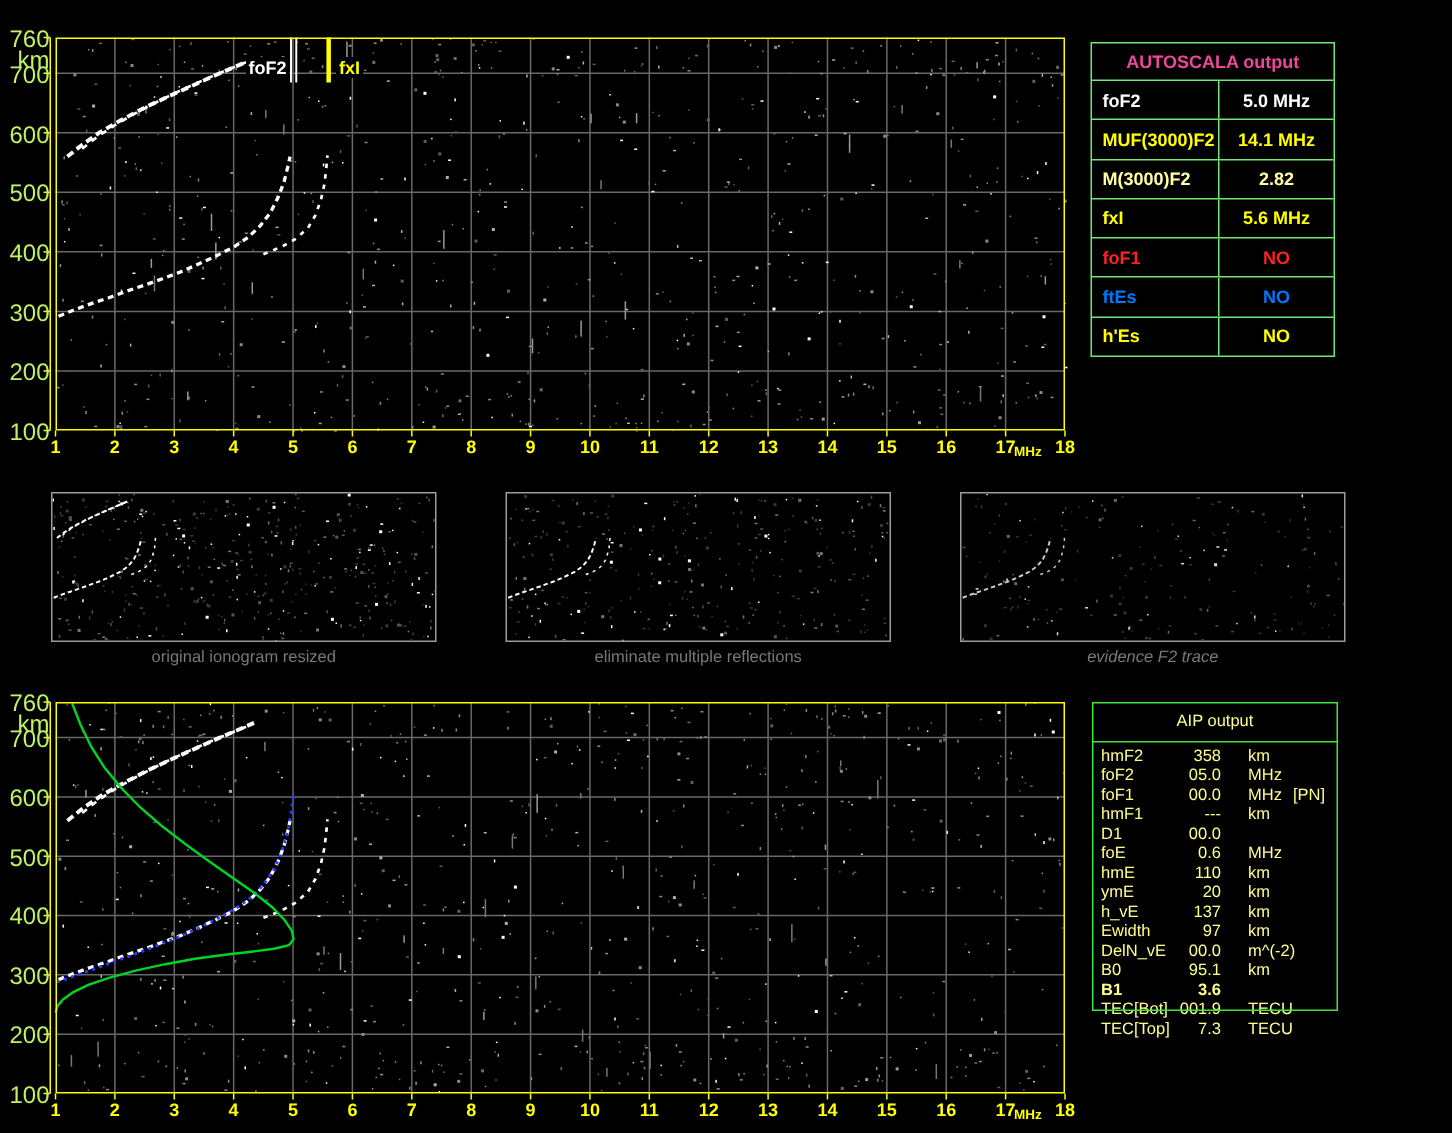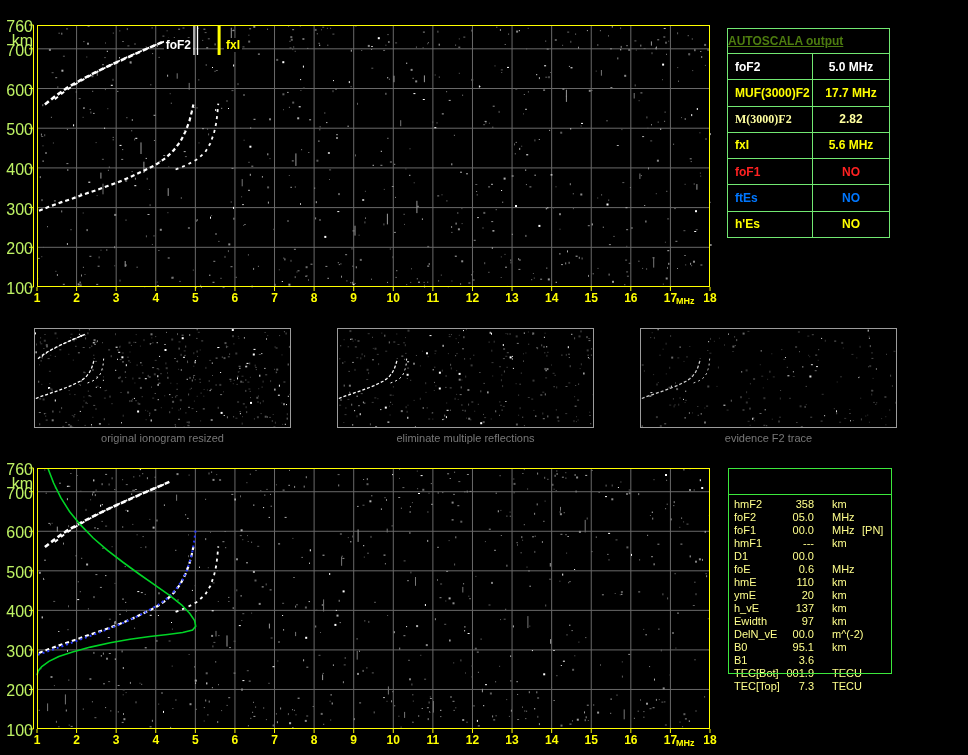--- a/index.html
+++ b/index.html
@@ -8,22 +8,22 @@
   .abs{position:absolute;}
   .title{color:#ffff00;font-weight:bold;font-size:12px;letter-spacing:-0.1px;white-space:nowrap;}
   .ylab{color:#bef264;font-weight:normal;font-size:16px;text-align:right;width:31px;}
   .xlab{color:#ffff00;font-weight:bold;font-size:12px;text-align:center;width:24px;}
   .xunit{color:#ffff00;font-weight:bold;font-size:9px;}
   .marker-label{font-weight:bold;font-size:12px;background:#000;padding:0 2px;white-space:nowrap;}
   svg{display:block;}
   
   .as-table{left:727px;top:28px;width:163px;height:210px;border:1px solid #72e872;
             display:flex;flex-direction:column;box-sizing:border-box;}
-  .as-head{height:24px;line-height:24px;text-align:left;color:#4d7c0f;
-           font-weight:bold;font-size:12px;text-decoration:underline;}
+  .as-head{height:24px;line-height:24px;text-align:center;color:#ec4899;
+           font-weight:bold;font-size:12px;}
   .as-row{flex:1;display:flex;border-top:1px solid #72e872;}
   .as-lbl{width:84px;box-sizing:border-box;padding-left:7px;display:flex;align-items:center;
           font-weight:bold;font-size:12px;}
   .as-val{flex:1;border-left:1px solid #72e872;display:flex;align-items:center;
           justify-content:center;font-weight:bold;font-size:12px;}
   
   .thumb{top:328px;width:257px;height:100px;border:1px solid #9c9c9c;box-sizing:border-box;background:#000;}
   .caption{top:432px;width:257px;text-align:center;color:#787878;font-size:11px;}
   
   .aip-head{left:728px;top:468px;width:164px;height:26px;line-height:26px;text-align:center;
@@ -850,24 +850,24 @@
 
   <div class="abs as-table">
     <div class="as-head">AUTOSCALA output</div>
     <div id="as-rows" style="display:flex;flex-direction:column;flex:1;">
         <div class="as-row">
           <div class="as-lbl" style="color: rgb(255, 255, 255);">foF2</div>
           <div class="as-val" style="color: rgb(255, 255, 255);">5.0 MHz</div>
         </div>
         <div class="as-row">
           <div class="as-lbl" style="color: rgb(255, 255, 0);">MUF(3000)F2</div>
-          <div class="as-val" style="color: rgb(255, 255, 0);">17.7 MHz</div>
+          <div class="as-val" style="color: rgb(255, 255, 0);">14.1 MHz</div>
         </div>
         <div class="as-row">
-          <div class="as-lbl" style="color: rgb(255, 255, 160); font-family: Liberation Serif, serif;">M(3000)F2</div>
+          <div class="as-lbl" style="color: rgb(255, 255, 160);">M(3000)F2</div>
           <div class="as-val" style="color: rgb(255, 255, 160);">2.82</div>
         </div>
         <div class="as-row">
           <div class="as-lbl" style="color: rgb(255, 255, 0);">fxI</div>
           <div class="as-val" style="color: rgb(255, 255, 0);">5.6 MHz</div>
         </div>
         <div class="as-row">
           <div class="as-lbl" style="color: rgb(255, 34, 34);">foF1</div>
           <div class="as-val" style="color: rgb(255, 34, 34);">NO</div>
         </div>
@@ -1807,21 +1807,21 @@
         <rect x="125.2" y="96.2" width="1" height="1" fill="#666"></rect>
         <rect x="37.2" y="74.7" width="1" height="2" fill="#333"></rect>
         <rect x="166.3" y="6.6" width="2" height="1" fill="#333"></rect>
         <rect x="51.0" y="83.4" width="1" height="1" fill="#333"></rect>
         <polyline points="0.8,69.5 4.5,68.0 9.0,66.4 13.5,64.9 18.0,63.3 22.5,61.8 27.0,60.1 31.5,58.5 36.0,56.6 40.5,54.5 45.0,52.3 48.8,49.7 51.8,46.9 54.3,43.7 56.3,39.8 57.7,35.9 58.7,32.4 59.3,29.7" fill="none" stroke="#ccc" stroke-width="1.3" stroke-dasharray="3 2"></polyline>
         <polyline points="52.5,54.0 57.0,52.3 60.8,50.2 63.8,47.5 65.7,44.2 67.0,40.4 68.0,36.5 68.4,32.7 68.7,29.4" fill="none" stroke="#ccc" stroke-width="1" stroke-dasharray="2 3"></polyline>
       </svg>
     </div>
   <div class="abs caption" style="left:337px;">eliminate multiple reflections</div>
   <div class="abs caption" style="left:34px;">original ionogram resized</div>
-  <div class="abs caption" style="left:640px;">evidence F2 trace</div>
+  <div class="abs caption" style="left:640px;font-style:italic;">evidence F2 trace</div>
 
   <div class="abs" style="left:37px;top:468px;">
     <svg id="plot-bot" width="673" height="261" style="overflow:visible">
         <line x1="39.588235294117645" y1="0" x2="39.588235294117645" y2="261" stroke="#696969" stroke-width="1"></line>
         <line x1="79.17647058823529" y1="0" x2="79.17647058823529" y2="261" stroke="#696969" stroke-width="1"></line>
         <line x1="118.76470588235293" y1="0" x2="118.76470588235293" y2="261" stroke="#696969" stroke-width="1"></line>
         <line x1="158.35294117647058" y1="0" x2="158.35294117647058" y2="261" stroke="#696969" stroke-width="1"></line>
         <line x1="197.94117647058823" y1="0" x2="197.94117647058823" y2="261" stroke="#696969" stroke-width="1"></line>
         <line x1="237.52941176470586" y1="0" x2="237.52941176470586" y2="261" stroke="#696969" stroke-width="1"></line>
         <line x1="277.11764705882354" y1="0" x2="277.11764705882354" y2="261" stroke="#696969" stroke-width="1"></line>
@@ -2610,20 +2610,21 @@
         <line x1="-8" y1="102.81818181818181" x2="-3.5" y2="102.81818181818181" stroke="#ffff00" stroke-width="1"></line>
         <line x1="-8" y1="142.36363636363637" x2="-3.5" y2="142.36363636363637" stroke="#ffff00" stroke-width="1"></line>
         <line x1="-8" y1="181.9090909090909" x2="-3.5" y2="181.9090909090909" stroke="#ffff00" stroke-width="1"></line>
         <line x1="-8" y1="221.45454545454544" x2="-3.5" y2="221.45454545454544" stroke="#ffff00" stroke-width="1"></line>
         <line x1="-8" y1="261" x2="-3.5" y2="261" stroke="#ffff00" stroke-width="1"></line>
       </svg>
   </div>
   <div class="abs" id="ylabels-bot"></div>
   <div class="abs" id="xlabels-bot"></div>
 
+  <div class="abs aip-head">AIP output</div>
   <div class="abs aip-rows" id="aip-rows">
       <div class="aip-row" style="top: 0px;">
         <span class="aip-l">hmF2</span>
         <span class="aip-v">358</span>
         <span class="aip-u">km</span>
       </div>
       <div class="aip-row" style="top: 13px;">
         <span class="aip-l">foF2</span>
         <span class="aip-v">05.0</span>
         <span class="aip-u">MHz</span>
@@ -2671,21 +2672,21 @@
       <div class="aip-row" style="top: 130px;">
         <span class="aip-l">DelN_vE</span>
         <span class="aip-v">00.0</span>
         <span class="aip-u">m^(-2)</span>
       </div>
       <div class="aip-row" style="top: 143px;">
         <span class="aip-l">B0</span>
         <span class="aip-v">95.1</span>
         <span class="aip-u">km</span>
       </div>
-      <div class="aip-row" style="top: 156px;">
+      <div class="aip-row" style="top: 156px; font-weight: bold;">
         <span class="aip-l">B1</span>
         <span class="aip-v">3.6</span>
       </div>
       <div class="aip-row" style="top: 169px;">
         <span class="aip-l">TEC[Bot]</span>
         <span class="aip-v">001.9</span>
         <span class="aip-u">TECU</span>
       </div>
       <div class="aip-row" style="top: 182px;">
         <span class="aip-l">TEC[Top]</span>

